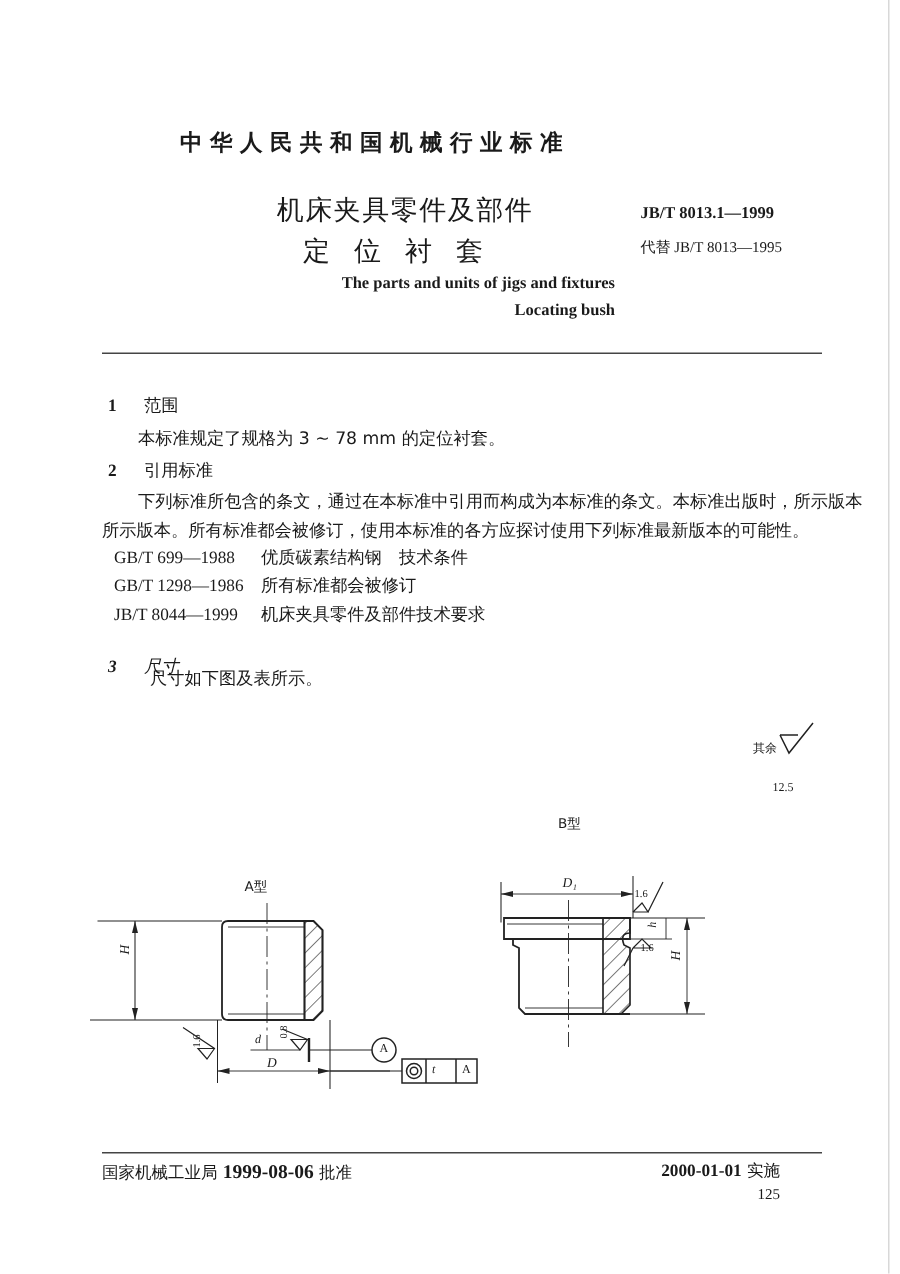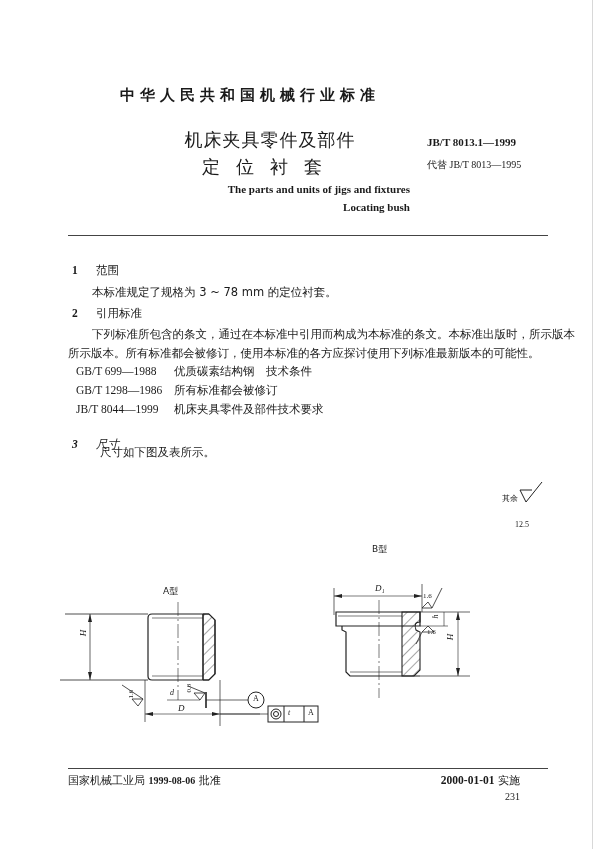--- a/index.html
+++ b/index.html
@@ -23,21 +23,21 @@
   .divider-bottom { left: 68px; top: 768px; width: 480px; height: 1px; background: #444; }
   .sec-head { left: 72px; font-size: 11.5px; font-family: "DejaVu Sans", sans-serif; }
   .sec-head .num { display: inline-block; width: 24px; font-family: "Liberation Serif", serif; font-weight: bold; }
   .para { font-size: 11.5px; font-family: "DejaVu Sans", sans-serif; line-height: 19px; }
   .ref-row { left: 76px; font-size: 11.5px; font-family: "DejaVu Sans", sans-serif; }
   .ref-row .code { display: inline-block; width: 98px; font-family: "Liberation Serif", serif; }
   .rough-note { left: 502px; top: 493px; font-size: 8px; font-family: Liberation Serif, serif; }
   .rough-val { left: 515px; top: 476px; font-size: 8px; font-family: "Liberation Serif", serif; margin-top: 44px; }
   .fig-label { font-size: 9px; font-family: "DejaVu Sans", sans-serif; }
   .footer-left { left: 68px; top: 773px; font-size: 11px; font-family: "DejaVu Sans", sans-serif; }
-  .footer-left .date { font-weight: bold; font-family: "Liberation Serif", serif; font-size: 10px; text-align: right; }
+  .footer-left .date { font-weight: bold; font-family: "Liberation Serif", serif; font-size: 13px; text-align: right; }
   .footer-right { right: 80px; top: 773px; font-size: 11px; font-family: "DejaVu Sans", sans-serif; }
   .footer-right .date { font-weight: bold; font-family: "Liberation Serif", serif; font-size: 11.5px; }
   .page-num { right: 80px; top: 791px; font-size: 10px; font-family: "Liberation Serif", serif; }
 </style>
 </head>
 <body>
 
 <div class="abs edge-line"></div>
 
 <div class="abs org-title">中华人民共和国机械行业标准</div>
@@ -192,13 +192,13 @@
 
 <div class="abs footer-left">
   <span>国家机械工业局</span>
   <span class="date">1999-08-06</span>
   <span>批准</span>
 </div>
 <div class="abs footer-right">
   <span class="date">2000-01-01</span>
   <span>实施</span>
 </div>
-<div class="abs page-num">231</div>
+<div class="abs page-num">125</div>
 
 </body></html>

